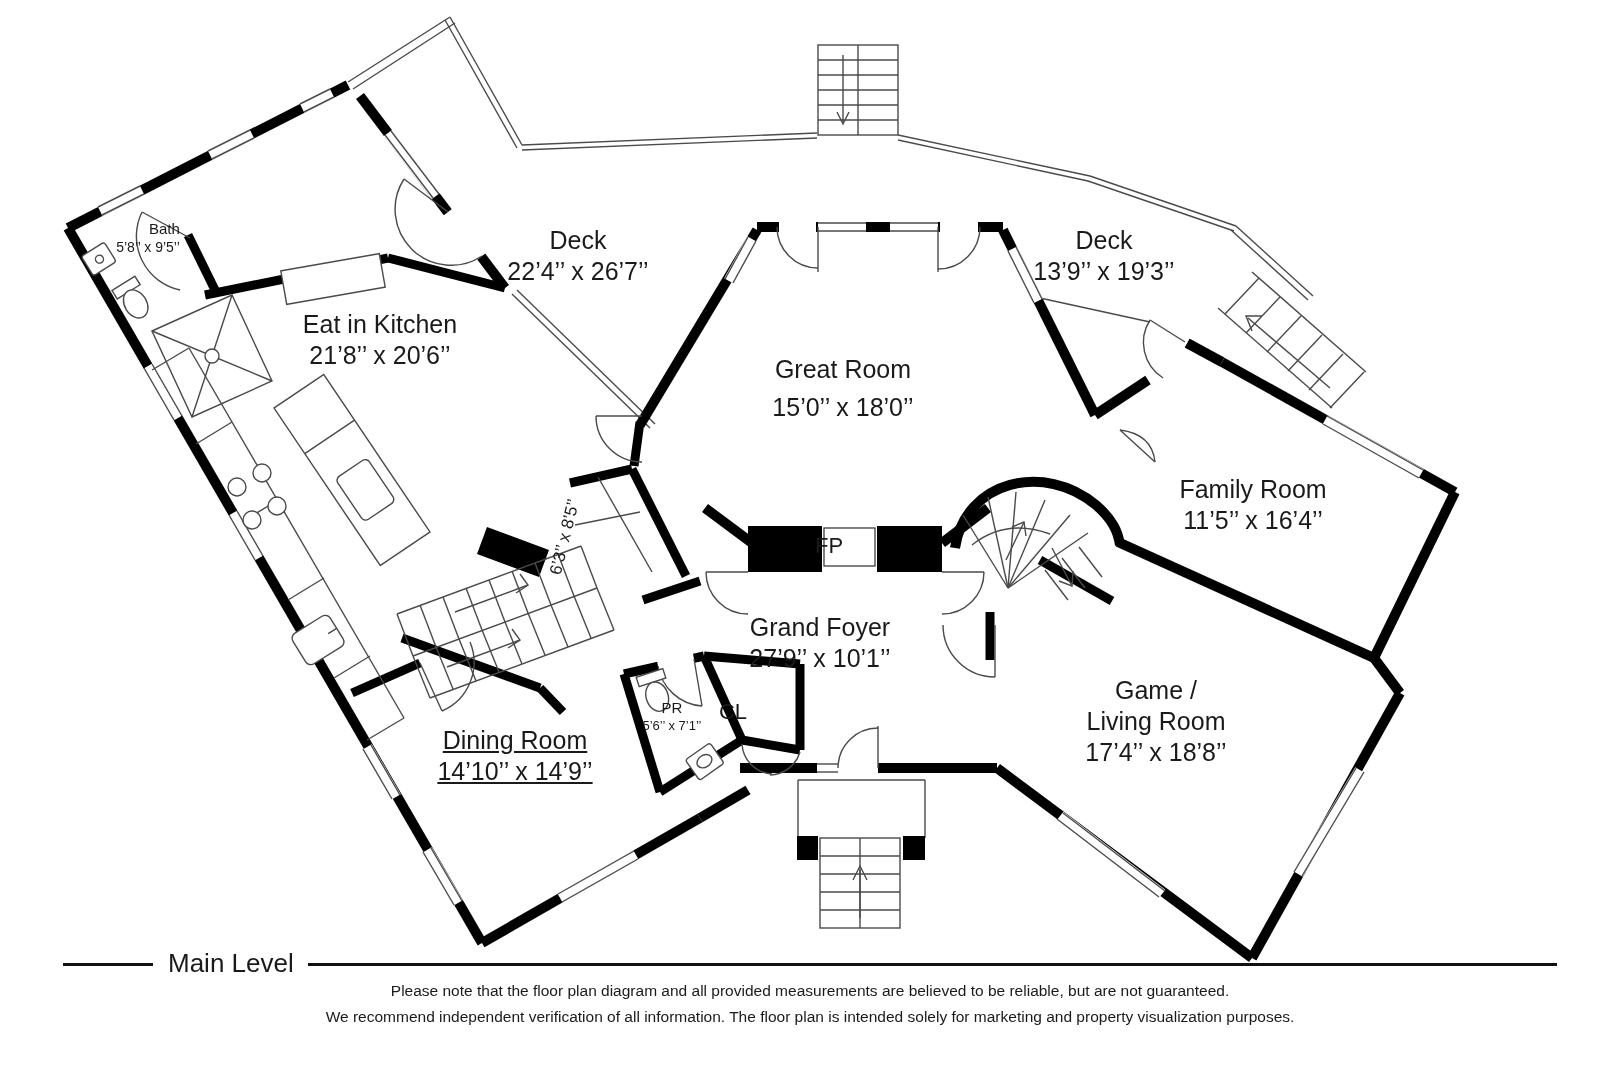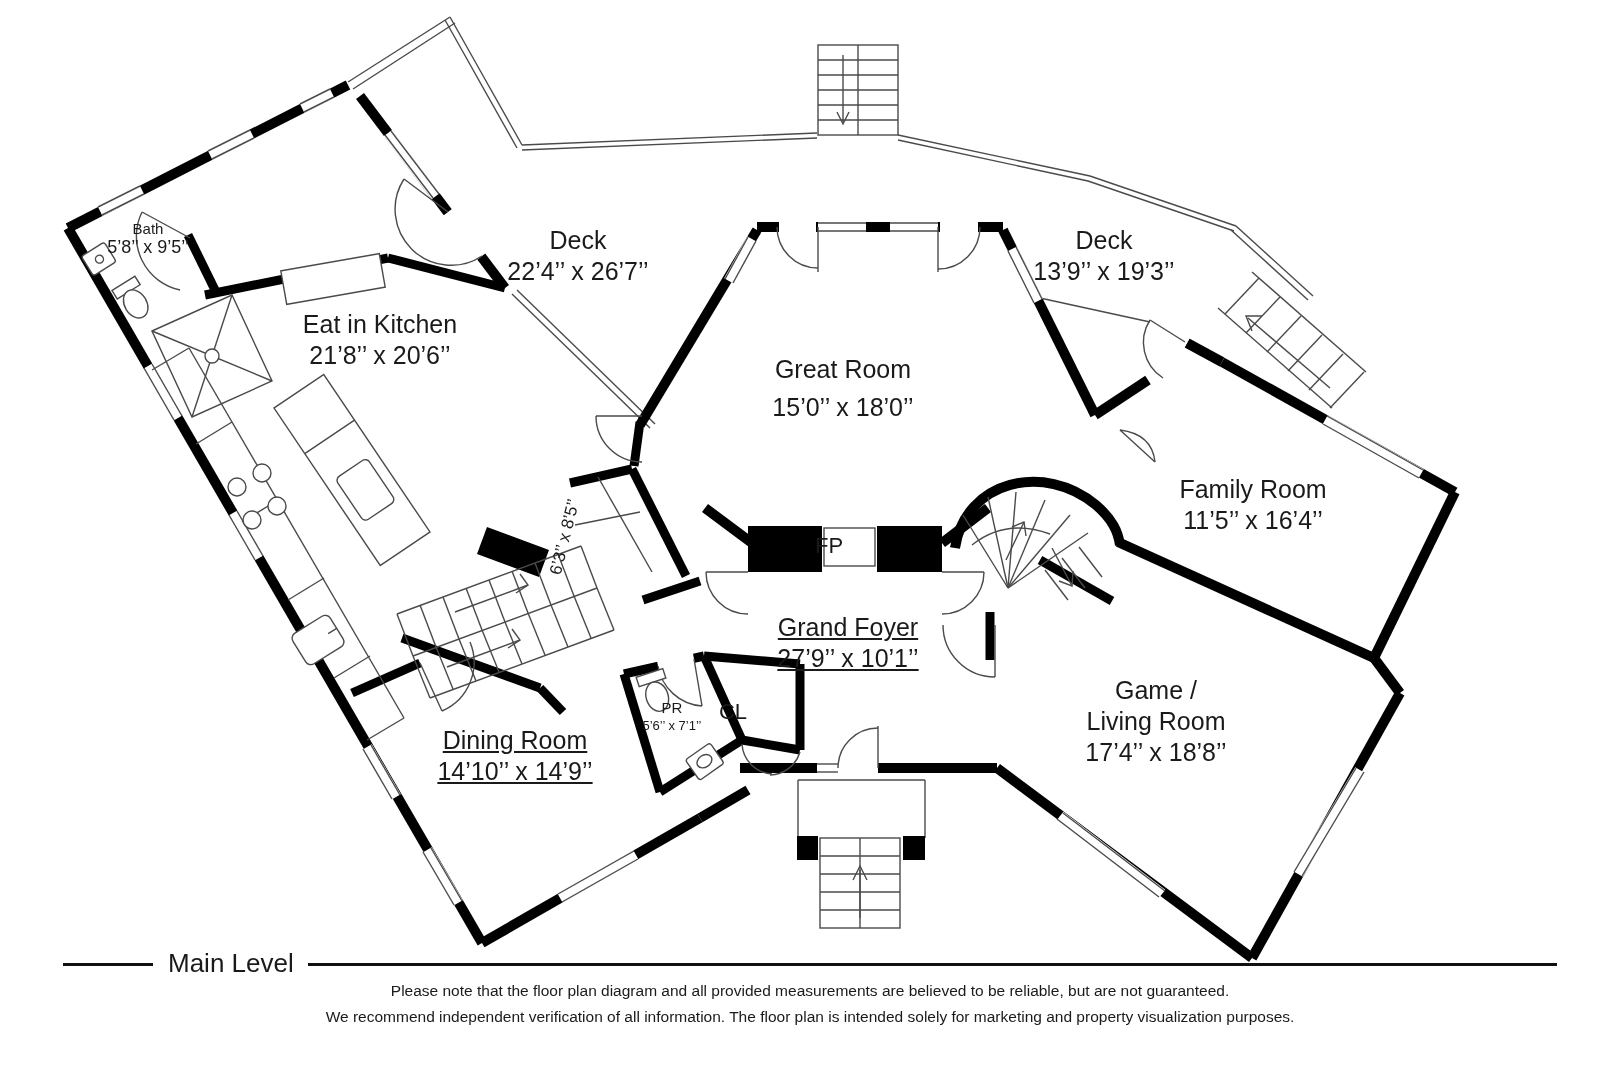--- a/index.html
+++ b/index.html
@@ -384,23 +384,23 @@
       <rect x="641" y="672" width="28" height="10"></rect>
           <ellipse cx="655" cy="697" rx="11" ry="15"></ellipse>
     </g>
     <g class="fixt" transform="rotate(-35 705 762)">
       <rect x="690" y="749" width="30" height="25" rx="3"></rect>
           <ellipse cx="705" cy="761" rx="8" ry="6"></ellipse>
     </g>
   </g>
 </svg>
 
-  <div class="lbl small" style="left:148px;top:238px;">
+  <div class="lbl small" style="left:148px;top:238px;text-align:right;">
     <div>Bath</div>
-    <div style="font-size:18px;">5’8’’ x 9’5’’</div>
+    <div style="font-size:14px;">5’8’’ x 9’5’’</div>
   </div>
   <div class="lbl big" style="left:380px;top:340px;">
     <div>Eat in Kitchen</div>
     <div>21’8’’ x 20’6’’</div>
   </div>
   <div class="lbl big" style="left:578px;top:256px;">
     <div>Deck</div>
     <div>22’4’’ x 26’7’’</div>
   </div>
   <div class="lbl bigger" style="left:843px;top:388px;">
@@ -408,21 +408,21 @@
     <div>15’0’’ x 18’0’’</div>
   </div>
   <div class="lbl big" style="left:1104px;top:256px;">
     <div>Deck</div>
     <div>13’9’’ x 19’3’’</div>
   </div>
   <div class="lbl big" style="left:1253px;top:505px;">
     <div>Family Room</div>
     <div>11’5’’ x 16’4’’</div>
   </div>
-  <div class="lbl big" style="left:848px;top:643px;text-decoration:underline;">
+  <div class="lbl big" style="left:820px;top:643px;">
     <div>Grand Foyer</div>
     <div>27’9’’ x 10’1’’</div>
   </div>
   <div class="lbl big" style="left:1156px;top:721px;">
     <div>Game /</div>
     <div>Living Room</div>
     <div>17’4’’ x 18’8’’</div>
   </div>
   <div class="lbl big" style="left:515px;top:756px;text-decoration:underline;">
     <div>Dining Room</div>

